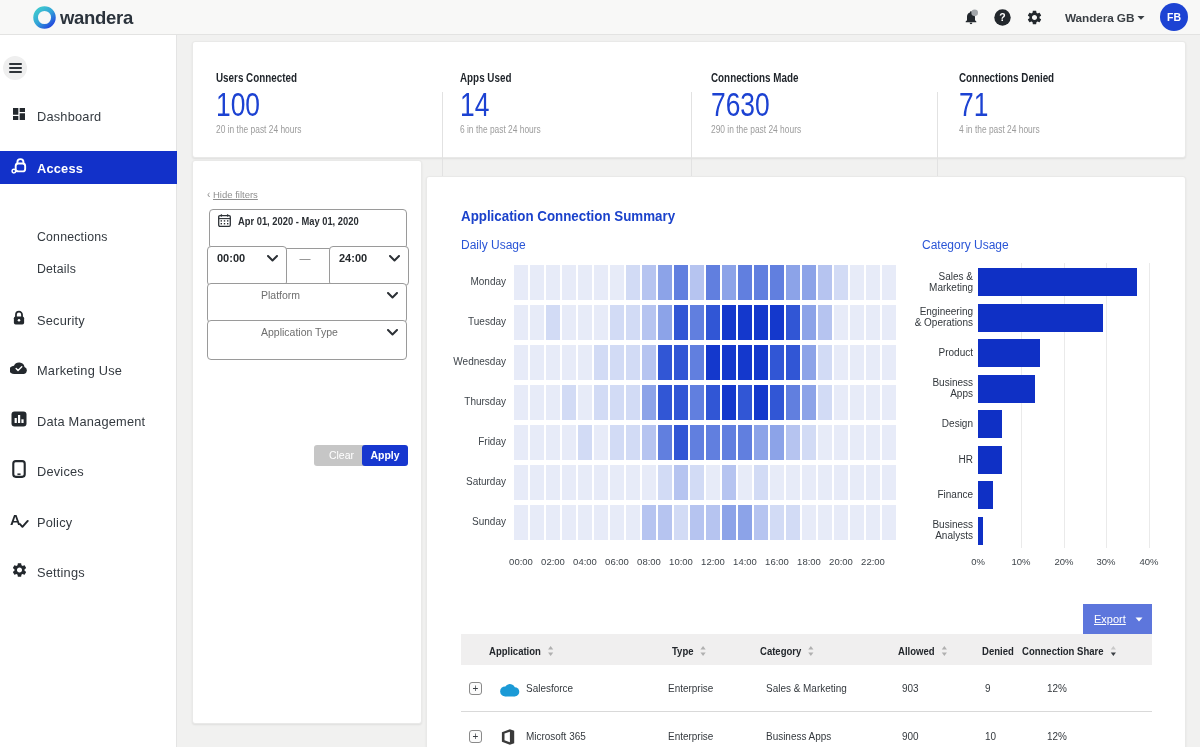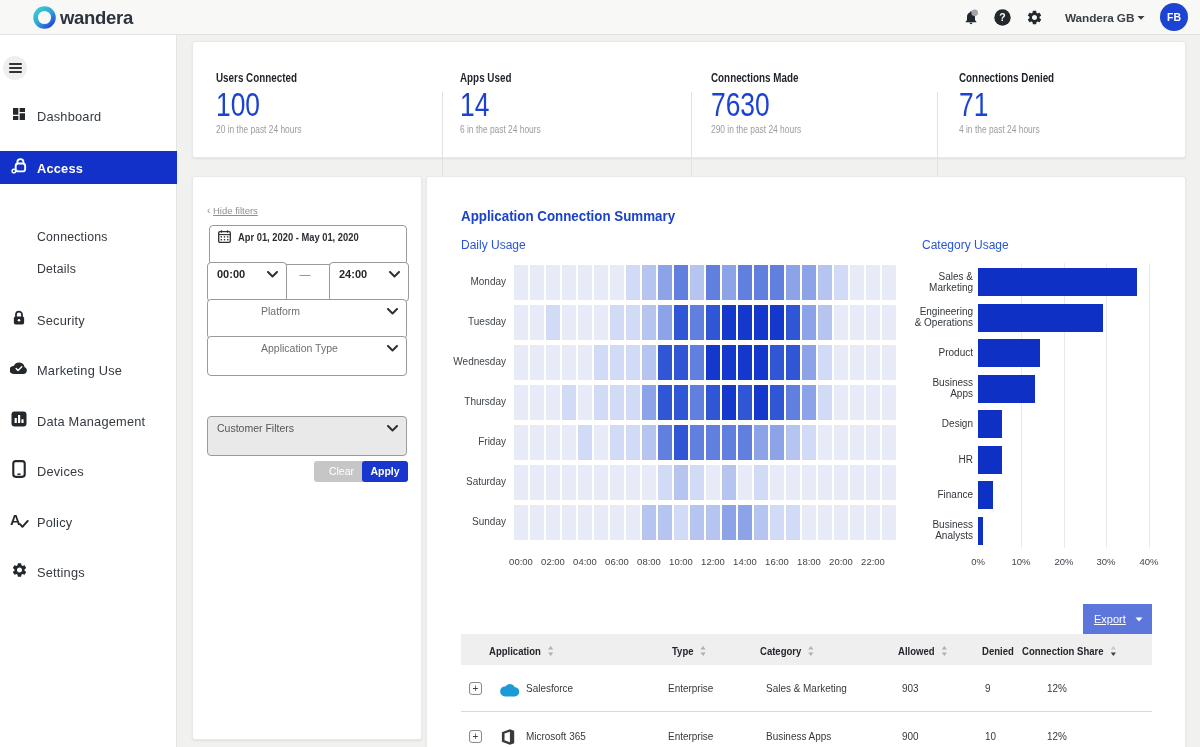--- a/index.html
+++ b/index.html
@@ -171,21 +171,21 @@
     <div class="stat-n" style="left:267px">14</div>
     <div class="stat-s" style="left:267px">6 in the past 24 hours</div>
     <div class="stat-t" style="left:518px">Connections Made</div>
     <div class="stat-n" style="left:518px">7630</div>
     <div class="stat-s" style="left:518px">290 in the past 24 hours</div>
     <div class="stat-t" style="left:766px">Connections Denied</div>
     <div class="stat-n" style="left:766px">71</div>
     <div class="stat-s" style="left:766px">4 in the past 24 hours</div>
   </div>
 
-  <div class="card" style="left:192px;top:176px;width:230px;height:564px">
+  <div class="card" style="left:192px;top:160px;width:230px;height:564px">
     <div style="position:absolute;left:14px;top:28px;font-size:9.5px;color:#8f8f8f"><span style="font-size:10px">‹</span> <span style="text-decoration:underline">Hide filters</span></div>
     <div class="inp" style="left:16px;top:48px;width:198px">
         <svg width="13" height="13" viewBox="0 0 13 13" style="position:absolute;left:8px;top:4px">
           <rect x="0.7" y="1.6" width="11.6" height="10.7" rx="1.2" fill="none" stroke="#2c3136" stroke-width="1.3"></rect>
           <line x1="3.4" y1="0.3" x2="3.4" y2="2.6" stroke="#2c3136" stroke-width="1.3"></line>
           <line x1="9.6" y1="0.3" x2="9.6" y2="2.6" stroke="#2c3136" stroke-width="1.3"></line>
           <line x1="0.7" y1="4.6" x2="12.3" y2="4.6" stroke="#2c3136" stroke-width="1.1"></line>
           <g fill="#2c3136">
             <rect x="2.6" y="6.2" width="1.4" height="1.4"></rect>
             <rect x="5.8" y="6.2" width="1.4" height="1.4"></rect>
@@ -211,26 +211,20 @@
         </svg>
       </div>
     <div class="inp" style="left:14px;top:122px;width:200px">
         <span class="lbl ph">Platform</span>
         <svg width="11" height="7" viewBox="0 0 11 7" style="position:absolute;right:8px;top:8px">
           <path d="M1 1 L5.5 5.5 L10 1" fill="none" stroke="#2c3136" stroke-width="2" stroke-linecap="round" stroke-linejoin="round"></path>
         </svg>
       </div>
     <div class="inp" style="left:14px;top:159px;width:200px">
         <span class="lbl ph">Application Type</span>
-        <svg width="11" height="7" viewBox="0 0 11 7" style="position:absolute;right:8px;top:8px">
-          <path d="M1 1 L5.5 5.5 L10 1" fill="none" stroke="#2c3136" stroke-width="2" stroke-linecap="round" stroke-linejoin="round"></path>
-        </svg>
-      </div>
-    <div class="inp" style="left:14px;top:239px;width:200px;background:#e9e9e9">
-        <span class="lbl" style="color:#555;font-size:10.5px">Customer Filters</span>
         <svg width="11" height="7" viewBox="0 0 11 7" style="position:absolute;right:8px;top:8px">
           <path d="M1 1 L5.5 5.5 L10 1" fill="none" stroke="#2c3136" stroke-width="2" stroke-linecap="round" stroke-linejoin="round"></path>
         </svg>
       </div>
     <div style="position:absolute;left:121px;top:284px;width:55px;height:21px;background:#c6c6c6;border-radius:3px;color:#fff;font-size:10.5px;text-align:center;line-height:21px">Clear</div>
     <div style="position:absolute;left:169px;top:284px;width:46px;height:21px;background:#1737cf;border-radius:3px;color:#fff;font-size:10.5px;font-weight:bold;text-align:center;line-height:21px">Apply</div>
   </div>
 
   <div class="card" style="left:426px;top:176px;width:760px;height:619px"></div>
   <div id="chart" style="position:absolute;left:0;top:0;width:1200px;height:747px;pointer-events:none">

